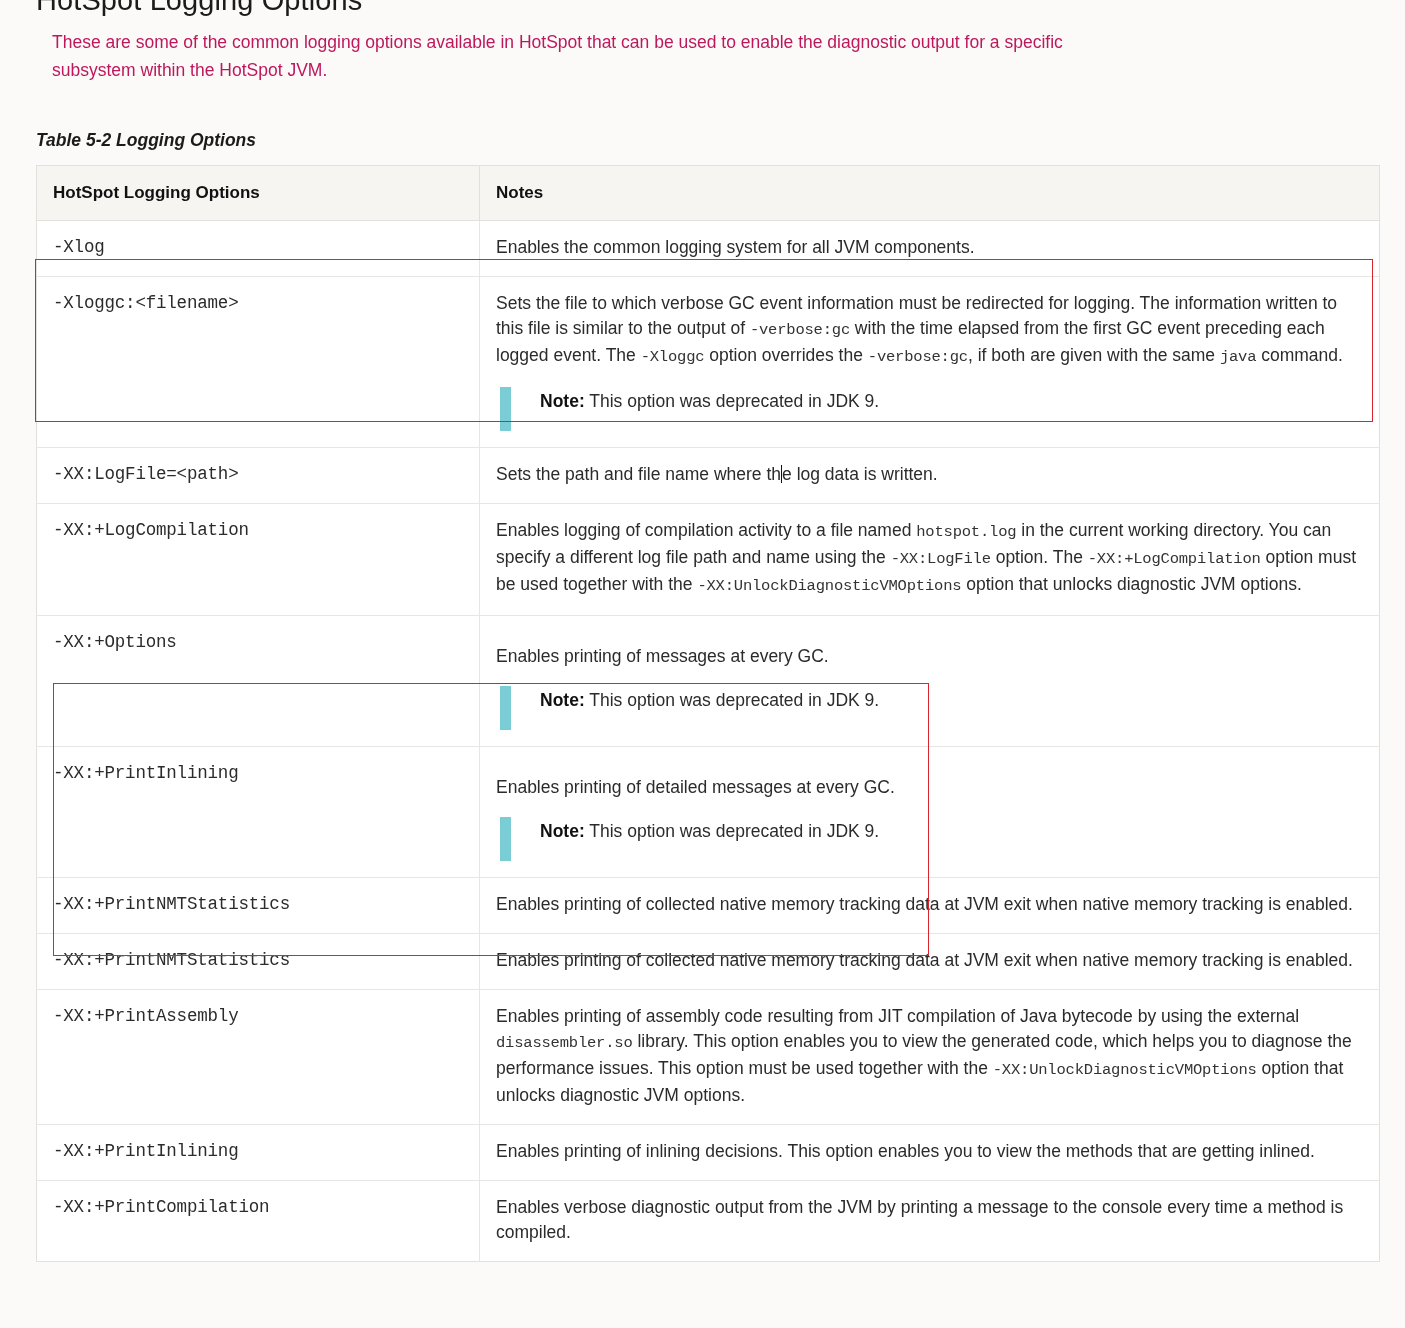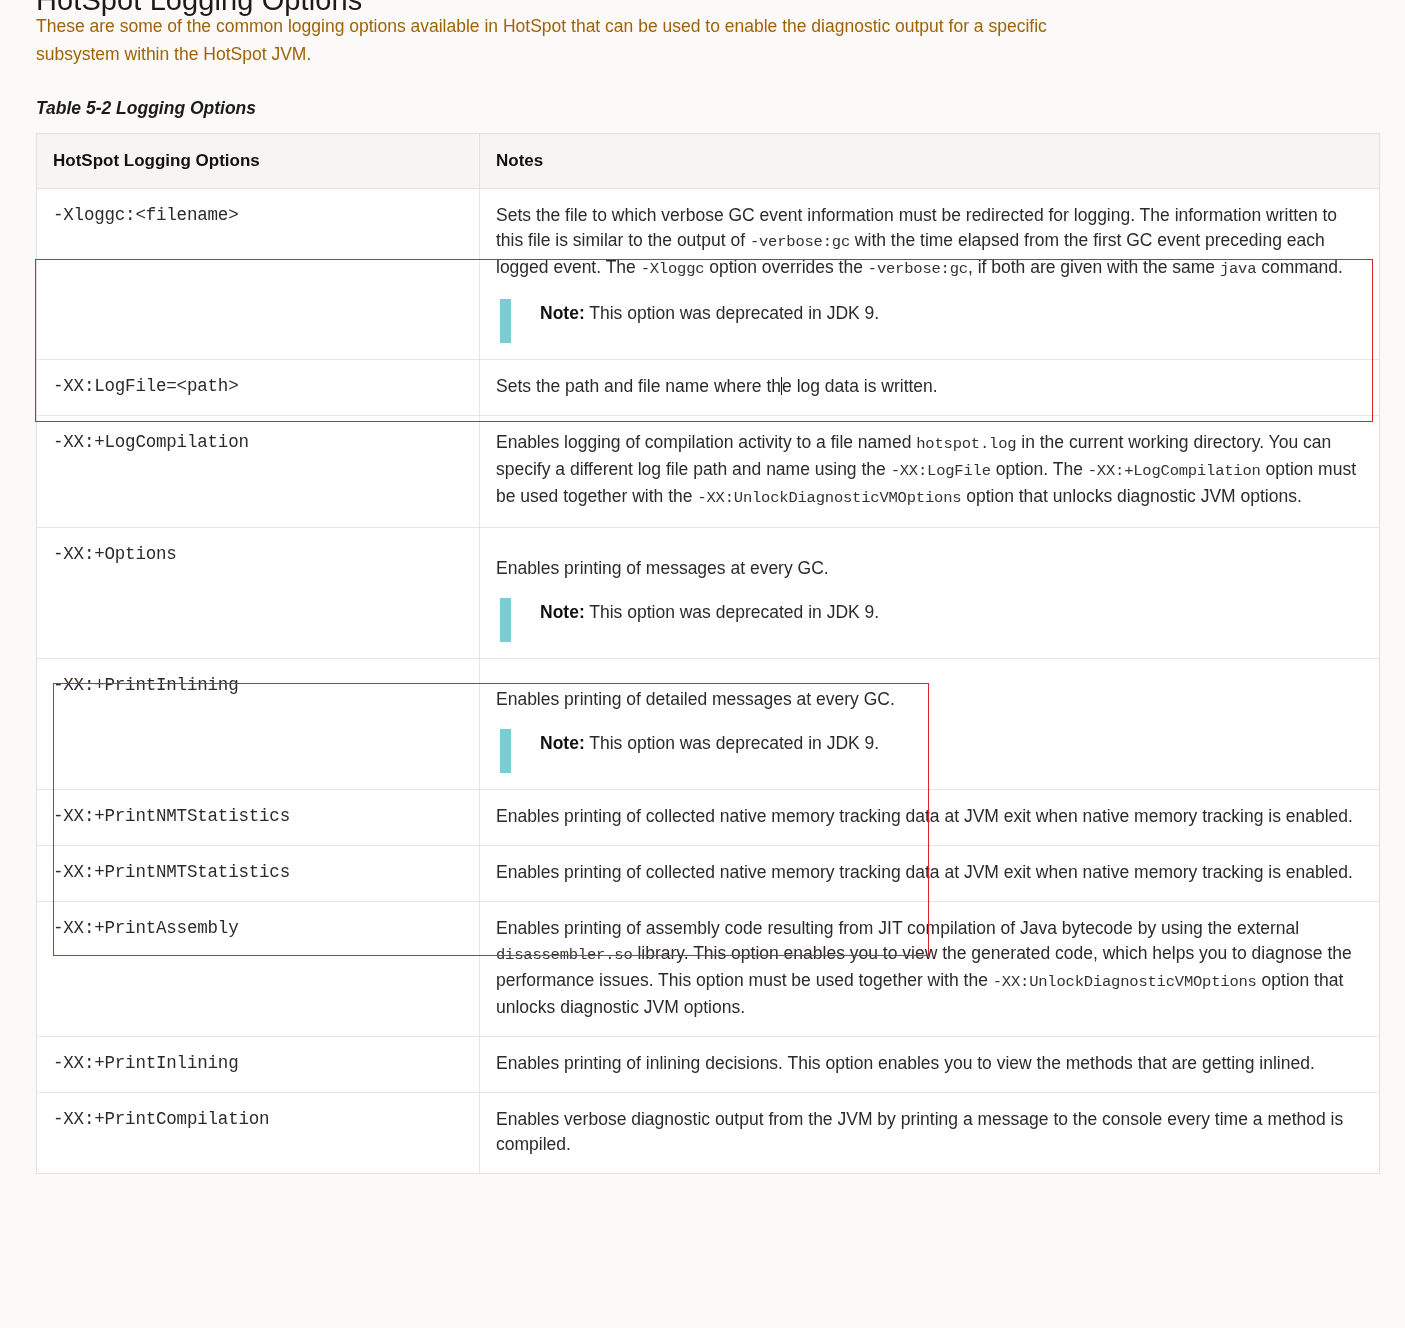--- a/index.html
+++ b/index.html
@@ -31,25 +31,25 @@
     margin: 0;
     padding: 0 0 0 36px;
     line-height: 34px;
     position: relative;
     top: -17px;
     letter-spacing: .1px;
     white-space: nowrap;
   }
 
   .intro {
-    margin: 0;
+    margin: 16px;
     padding: 0 40px 0 36px;
     font-size: 17.5px;
     line-height: 28px;
-    color: #a16207;
+    color: #be185d;
     position: relative;
     top: -22px;
     max-width: 1350px;
   }
 
   .table-caption {
     margin: 0;
     padding: 0 0 0 36px;
     font-size: 17.5px;
     font-weight: bold;
@@ -177,20 +177,26 @@
           <col class="c2">
         </colgroup>
       <thead>
         <tr>
           <th>HotSpot Logging Options</th>
           <th>Notes</th>
         </tr>
       </thead>
       <tbody>
 
+        <tr>
+          <td class="opt">-Xlog</td>
+          <td class="notes">
+            <p>Enables the common logging system for all JVM components.</p>
+          </td>
+        </tr>
 
         <tr>
           <td class="opt tall-1">-Xloggc:&lt;filename&gt;</td>
           <td class="notes tall-1">
             <p><span>Sets the file to which verbose GC event information must be redirected for logging. The information written to this file is similar to the output of </span><code class="mono">-verbose:gc</code><span> with the time elapsed from the first GC event preceding each logged event. The </span><code class="mono">-Xloggc</code><span> option overrides the </span><code class="mono">-verbose:gc</code><span>, if both are given with the same </span><code class="mono">java</code><span> command.</span></p>
             <div class="note">
               <span class="bar"></span>
               <b>Note:</b><span> This option was deprecated in JDK 9.</span>
             </div>
           </td>

